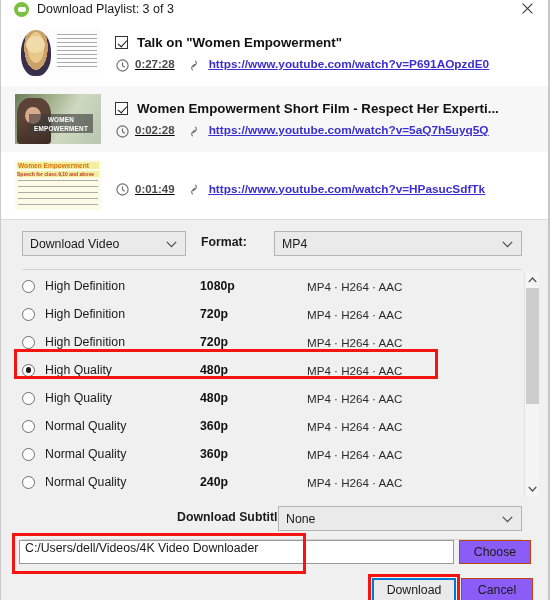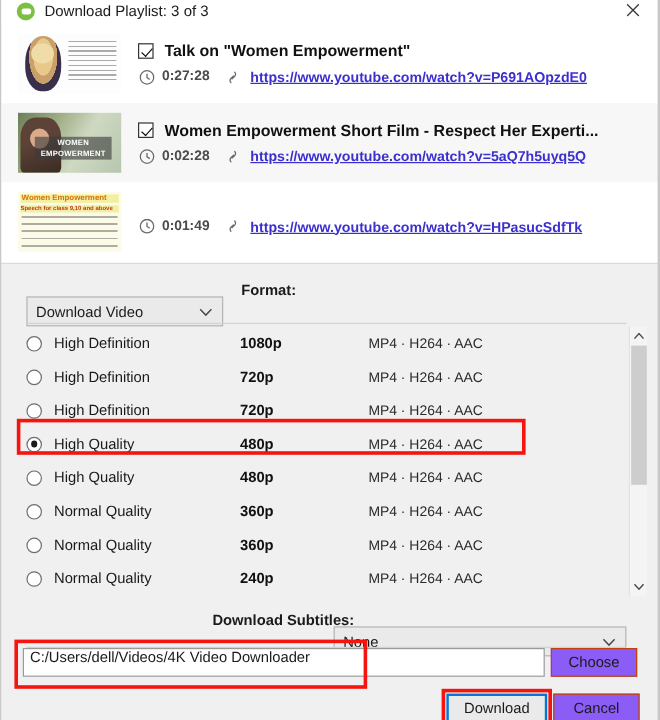--- a/index.html
+++ b/index.html
@@ -150,21 +150,21 @@
     border: solid #111; border-width: 0 1.6px 1.6px 0;
     transform: rotate(42deg);
   }
   .pl-title {
     margin-left: 9px;
     font-size: 13.3px; font-weight: bold; color: #111;
     white-space: nowrap; overflow: hidden; text-overflow: clip;
   }
   .pl-meta {
     display: flex; align-items: center;
-    margin-top: 7px; margin-left: 1px;
+    margin-top: 7px; margin-left: 1px; text-decoration: underline;
   }
   .clock-icon { width: 13px; height: 13px; flex: 0 0 auto; color: #6b6b6b; }
   .duration {
     margin-left: 6px; font-size: 11.5px; font-weight: bold; color: #4b4b4b;
   }
   .link-icon { margin-left: 13px; width: 12px; height: 13px; color: #6b6b6b; flex:0 0 auto;}
   .pl-url {
     margin-left: 9px;
     font-size: 11.8px; font-weight: bold;
     color: #3b2fcf; text-decoration: underline;
@@ -182,21 +182,20 @@
     position: absolute; left: 0; top: 11px;
     width: 548px; height: 26px;
   }
   .combo {
     position: absolute;
     background: #eaeaea;
     border: 1px solid #b4b4b4;
     font-size: 12.3px; color: #1a1a1a;
     display: flex; align-items: center;
     padding-left: 7px;
-    margin-top: 16px;
   }
   .combo .caret {
     position: absolute; right: 8px; top: 50%;
     transform: translateY(-50%);
     color: #4a4a4a;
   }
   #mode-combo { left: 21px; top: 0; width: 164px; height: 25px; }
   #format-combo { left: 273px; top: 0; width: 248px; height: 25px; }
   .format-label {
     position: absolute; left: 200px; top: 4px;
@@ -419,20 +418,28 @@
     <div class="row-top">
       <div class="combo" id="mode-combo">
         <span>Download Video</span>
         <span class="caret">
           <svg width="11" height="7" viewBox="0 0 11 7">
               <path d="M0.8 0.8 L5.5 5.6 L10.2 0.8" stroke="#4a4a4a" stroke-width="1.2" fill="none"></path>
             </svg>
         </span>
       </div>
       <div class="format-label">Format:</div>
+      <div class="combo" id="format-combo">
+        <span>MP4</span>
+        <span class="caret">
+          <svg width="11" height="7" viewBox="0 0 11 7">
+              <path d="M0.8 0.8 L5.5 5.6 L10.2 0.8" stroke="#4a4a4a" stroke-width="1.2" fill="none"></path>
+            </svg>
+        </span>
+      </div>
     </div>
 
     <div class="divider" id="div-1"></div>
 
     <div class="qlist">
       <div class="qrow">
         <span class="radio"></span>
         <span class="q-name">High Definition</span>
         <span class="q-res">1080p</span>
         <span class="q-codec">MP4 · H264 · AAC</span>

